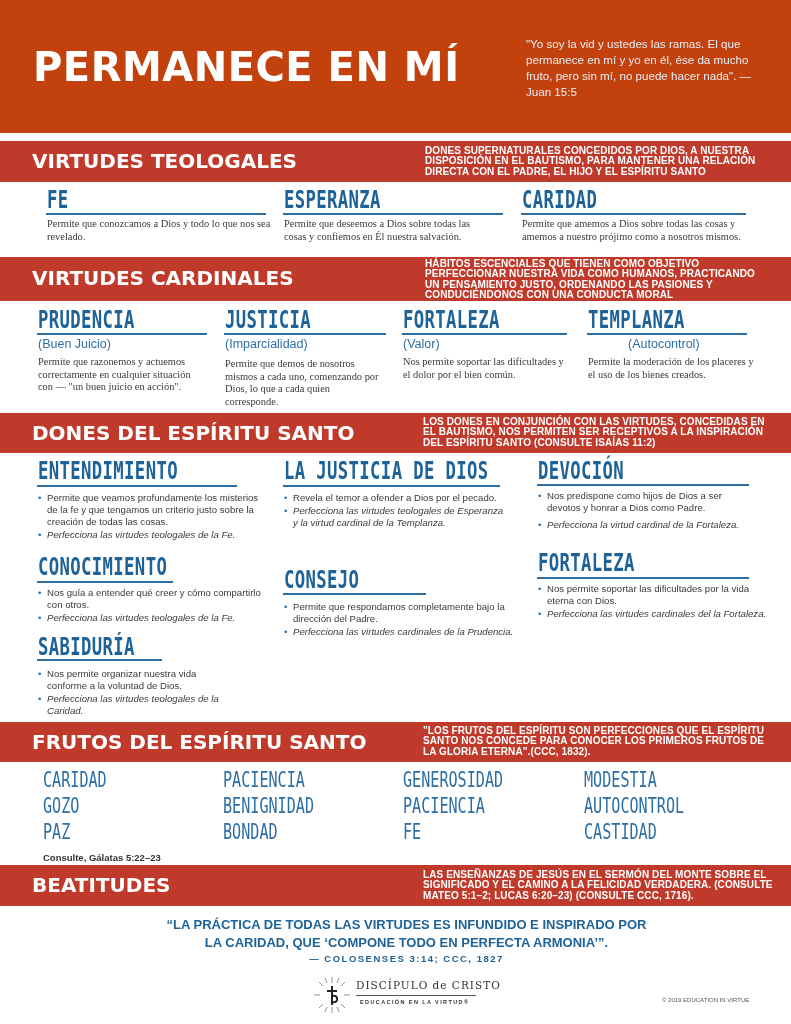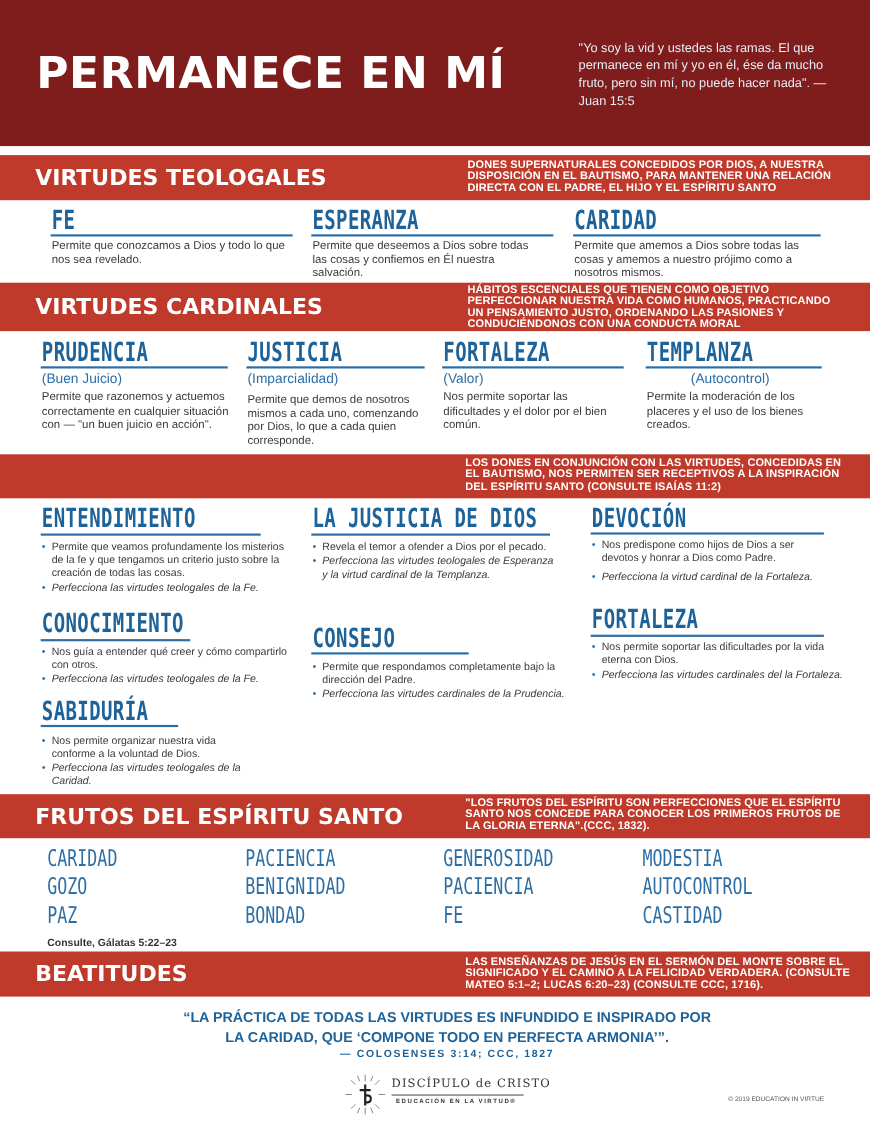--- a/index.html
+++ b/index.html
@@ -1,30 +1,30 @@
 <!DOCTYPE html>
 <html><head>
 <meta charset="utf-8">
 <style>
   * { box-sizing: border-box; margin: 0; padding: 0; }
   html, body { width: 791px; height: 1024px; background: #ffffff; overflow: hidden; }
   body { position: relative; font-family: "Liberation Sans", sans-serif; color: #333; }
 
-  .hero { position: absolute; left: 0; top: 0; width: 791px; height: 133px; background: #7f1d1d; }
+  .hero { position: absolute; left: 0; top: 0; width: 791px; height: 133px; background: #c2410c; }
   .hero-title { position: absolute; left: 33px; top: 44px; font-family: "DejaVu Sans", sans-serif; font-weight: bold; color: #fff; font-size: 40px; letter-spacing: 0.5px; }
   .hero-quote { position: absolute; left: 526px; top: 36px; width: 240px; color: #e6eef6; font-size: 11.6px; line-height: 16px; }
   .hero-stripe { position: absolute; left: 0; top: 133px; width: 791px; height: 4px; background: #fff; }
 
   .band { position: absolute; left: 0; width: 791px; background: #bf3a2b; color: #fff; }
   .band-title { position: absolute; left: 32px; font-family: "DejaVu Sans", sans-serif; font-weight: bold; color: #fff; white-space: nowrap; }
   .band-desc { position: absolute; font-weight: bold; font-size: 10px; line-height: 10.4px; color: #fff; text-transform: uppercase; letter-spacing: 0.1px; }
 
   .vhead { position: absolute; font-family: "DejaVu Sans Mono", monospace; font-weight: bold; color: #1d6298; transform: scaleX(0.72); transform-origin: left top; white-space: nowrap; letter-spacing: 0.5px; }
   .rule { position: absolute; height: 2px; background: #2d6ea5; }
-  .vtext { position: absolute; font-size: 10.4px; line-height: 12.6px; color: #3a3a3a; }
+  .vtext { position: absolute; font-size: 10.4px; line-height: 12.6px; color: #3a3a3a; font-family: Liberation Serif, serif; }
   .vsub { position: absolute; font-size: 12.5px; color: #2d6ea5; }
 
   .bul { position: absolute; font-size: 9.6px; line-height: 12px; color: #3a3a3a; }
   .bul li { list-style: none; padding-left: 9px; position: relative; margin-bottom: 1px; }
   .bul li::before { content: "•"; position: absolute; left: 0; top: 0; color: #2d6ea5; }
   .bul li.it { font-style: italic; }
 
   .fruit { position: absolute; font-family: "DejaVu Sans Mono", monospace; color: #2d6ea5; font-size: 21px; transform: scaleX(0.72); transform-origin: left top; white-space: nowrap; }
   .ref { position: absolute; left: 43px; top: 852px; font-size: 9.5px; font-weight: bold; color: #333; }
 
@@ -80,20 +80,21 @@
 <div class="rule" style="left:402px;top:333px;width:165px;"></div>
 <div class="vsub" style="left:403px;top:337px;">(Valor)</div>
 <div class="vtext" style="left:403px;top:356px;width:165px;">Nos permite soportar las dificultades y el dolor por el bien común.</div>
 
 <div class="vhead" style="left:588px;top:306px;font-size:24px;">TEMPLANZA</div>
 <div class="rule" style="left:587px;top:333px;width:160px;"></div>
 <div class="vsub" style="left:588px;top:337px;margin-left:40px;">(Autocontrol)</div>
 <div class="vtext" style="left:588px;top:356px;width:170px;">Permite la moderación de los placeres y el uso de los bienes creados.</div>
 
 <div class="band" style="top:413px;height:40px;">
+  <div class="band-title" style="top:8px;font-size:20px;">DONES DEL ESPÍRITU SANTO</div>
   <div class="band-desc" style="left:423px;top:4px;width:355px;">Los dones en conjunción con las virtudes, concedidas en el bautismo, nos permiten ser receptivos a la inspiración del Espíritu Santo  (Consulte Isaías 11:2)</div>
 </div>
 
 <div class="vhead" style="left:38px;top:457px;font-size:24px;">ENTENDIMIENTO</div>
 <div class="rule" style="left:37px;top:485px;width:200px;"></div>
 <ul class="bul" style="left:38px;top:492px;width:230px;">
   <li>Permite que veamos profundamente los misterios de la fe y que tengamos un criterio justo sobre la creación de todas las cosas.</li>
   <li class="it">Perfecciona las virtudes teologales de la Fe.</li>
 </ul>
 

